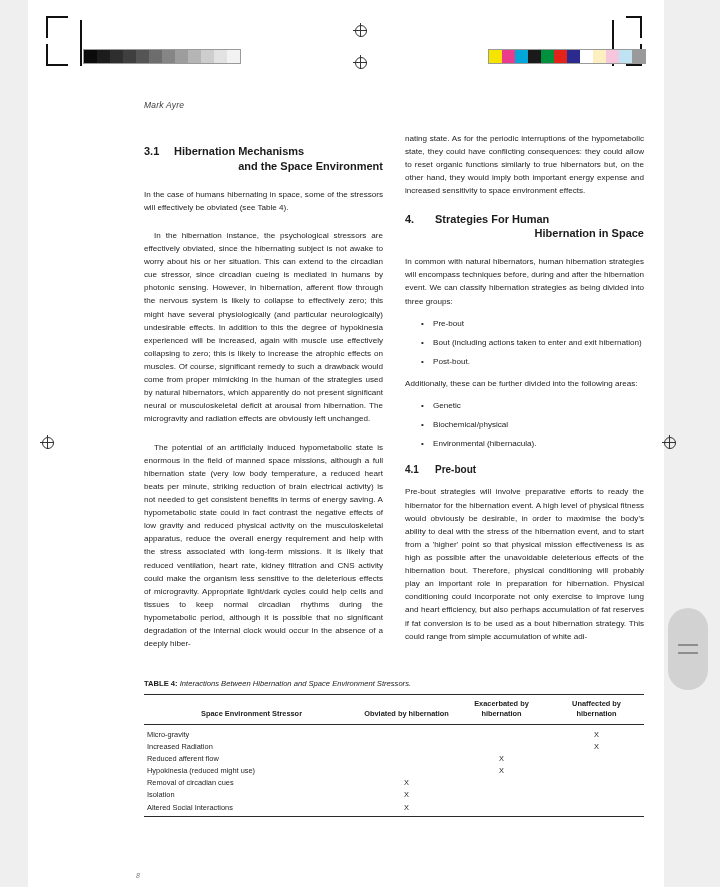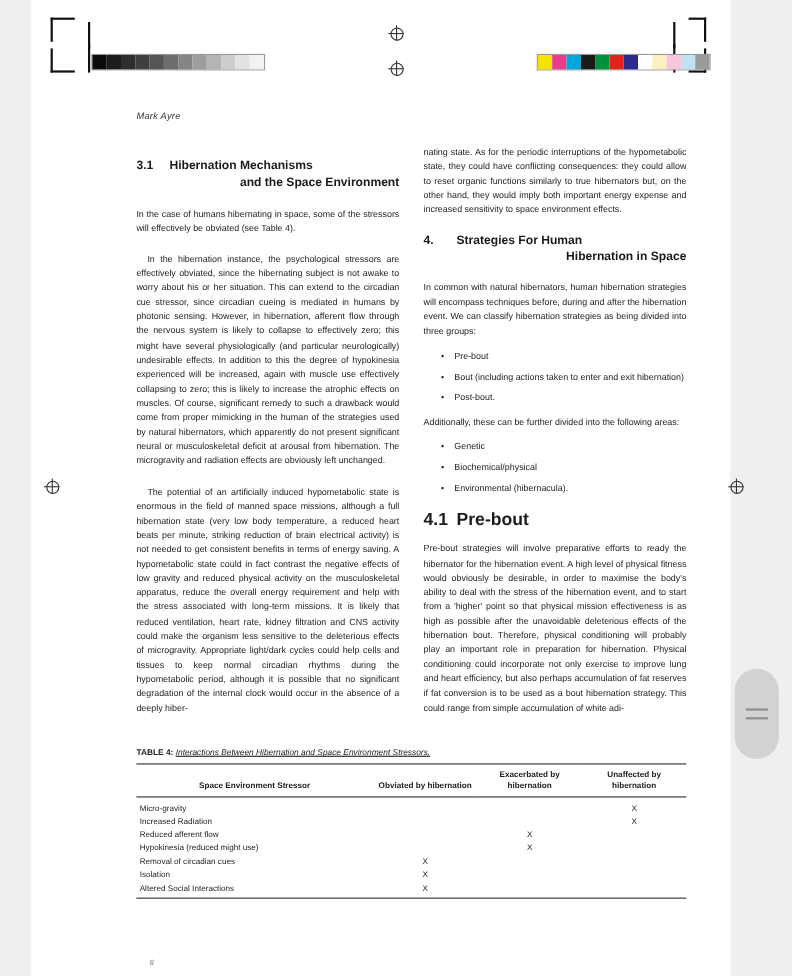--- a/index.html
+++ b/index.html
@@ -59,21 +59,21 @@
   .reg .cx { position:absolute; left:0; top:6.5px; width:14px; height:1px; background:#333; }
   .reg .cy { position:absolute; left:6.5px; top:0; width:1px; height:14px; background:#333; }
 
   
   .strip { position:absolute; display:flex; border:1px solid #9a9a9a; }
   .strip .sw { width:13px; height:13px; }
 
   
   .content {
     position: absolute;
-    left: 96px;
+    left: 116px;
     top: 100px;
     width: 500px;
   }
   .runhead {
     font-size: 8.5px;
     color: #3a3a3a;
     font-style: italic;
     margin-bottom: 22px;
     letter-spacing: .2px;
   }
@@ -87,21 +87,21 @@
   h2.sec {
     font-size: 11px;
     font-weight: bold;
     color: #1b1b1b;
     margin: 12px 0 14px 0;
     line-height: 1.35;
   }
   h2.sec .num { display:inline-block; width:30px; }
   h2.sec .l2 { display:block; text-align:right; }
   h3.sub {
-    font-size: 16px;
+    font-size: 10px;
     font-weight: bold;
     color: #1b1b1b;
     margin: 14px 0 10px 0;
   }
   h3.sub .num { display:inline-block; width:30px; }
   p.body {
     font-size: 8.1px;
     line-height: 1.62;
     color: #1d1d1d;
     text-align: justify;
@@ -134,21 +134,21 @@
   .tablewrap {
     margin-top: 20px;
     width: 500px;
   }
   .tcap {
     font-size: 7.6px;
     color: #1b1b1b;
     margin-bottom: 6px;
   }
   .tcap b { font-weight: bold; }
-  .tcap i { font-style: italic; text-decoration: underline; }
+  .tcap i { font-style: italic; }
   table.data {
     width: 100%;
     border-collapse: collapse;
     font-size: 7.4px;
     color: #1d1d1d;
   }
   table.data thead th {
     font-weight: bold;
     text-align: center;
     vertical-align: bottom;

